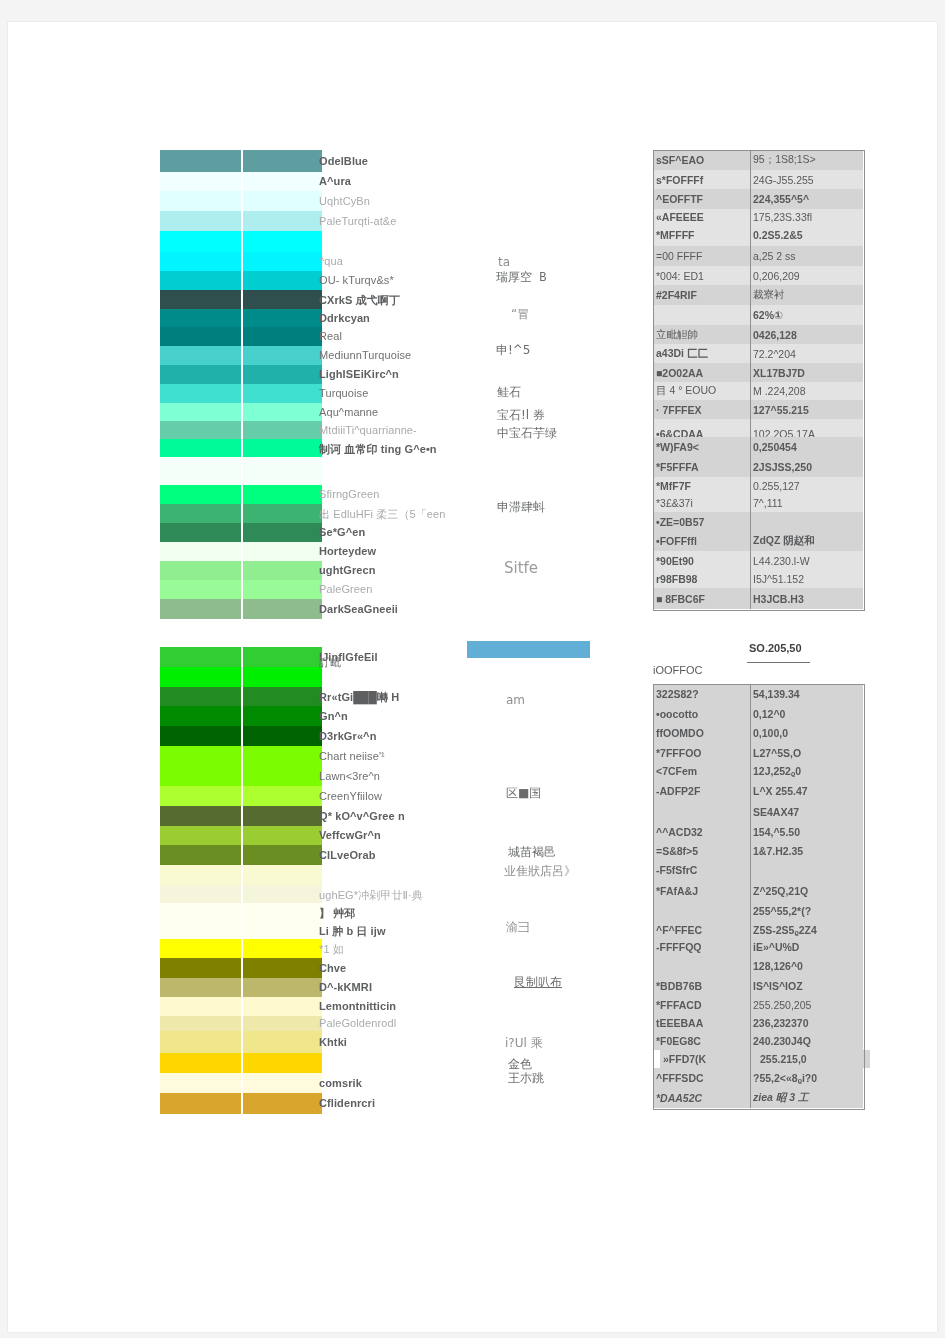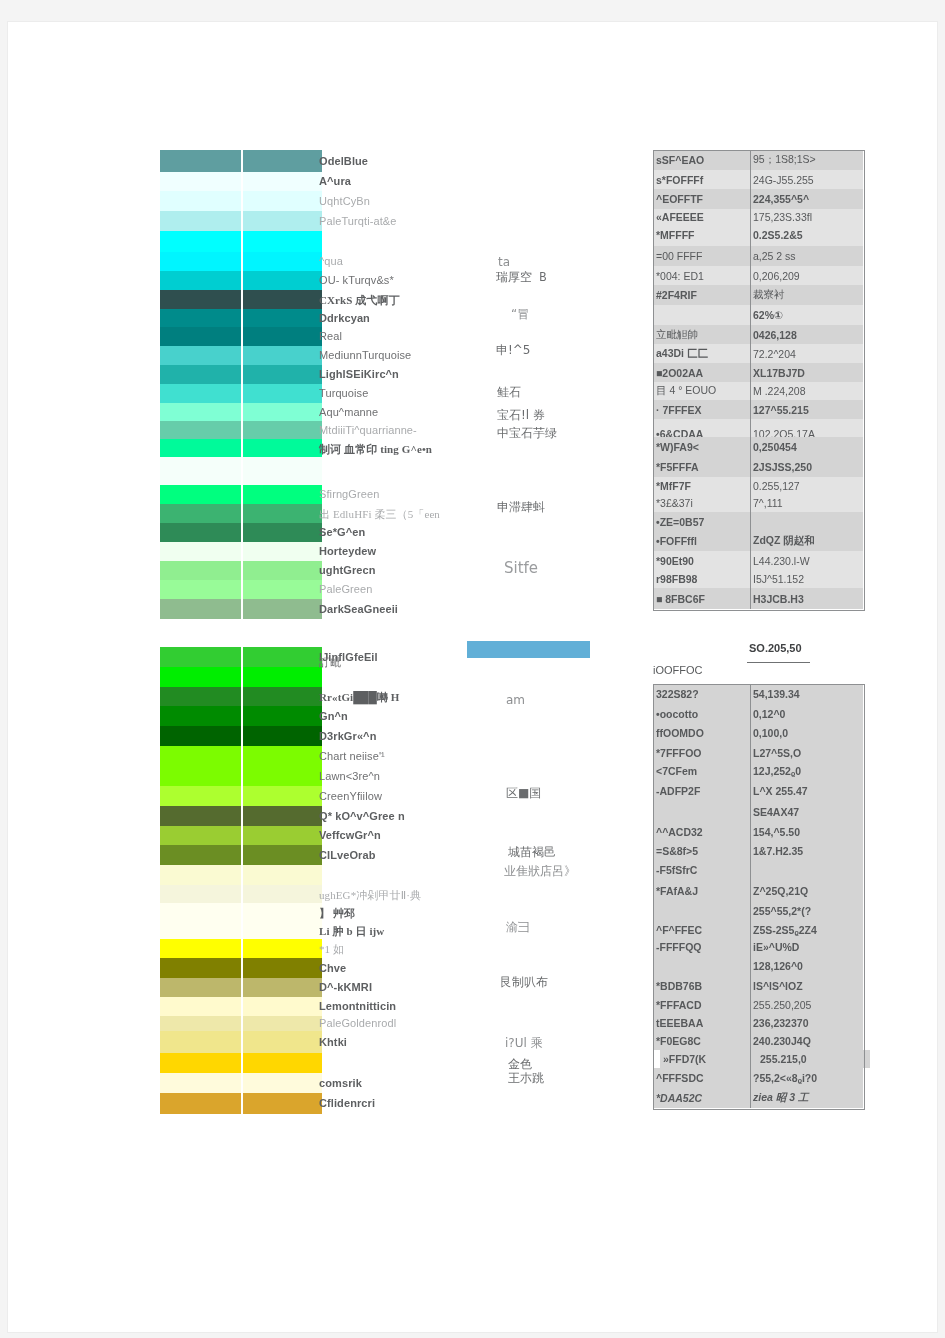--- a/index.html
+++ b/index.html
@@ -23,21 +23,21 @@
   
   .nm{
     position:absolute;
     font-size:11px;
     color:#6f7072;
     white-space:nowrap;
     letter-spacing:.1px;
   }
   .nm.bold{font-weight:bold;color:#5d5f61;}
   .nm.faint{color:#a9abad;}
-  .nm.cjk{font-family:Liberation Serif, serif;}
+  .nm.cjk{font-family:Liberation Sans, sans-serif;}
 
   
   .mid{
     position:absolute;
     font-size:12px;
     color:#8d8f91;
     white-space:nowrap;
     font-family:"DejaVu Sans","Liberation Sans",sans-serif;
   }
   .mid.dark{color:#6a6c6e;}
@@ -323,21 +323,21 @@
       <div class="mid dark" style="left: 489px; top: 362px;">鲑石</div>
       <div class="mid dark" style="left: 489px; top: 385px;">宝石!l 券</div>
       <div class="mid dark" style="left: 489px; top: 403px;">中宝石芋绿</div>
       <div class="mid dark" style="left: 489px; top: 477px;">申滞肆蚪</div>
       <div class="mid big" style="left: 496px; top: 537px;">Sitfe</div>
       <div class="mid" style="left: 498px; top: 671px;">am</div>
       <div class="mid dark" style="left: 498px; top: 763px;">区■国</div>
       <div class="mid dark" style="left: 500px; top: 822px;">城苗褐邑</div>
       <div class="mid" style="left: 496px; top: 841px;">业隹狀店呂》</div>
       <div class="mid" style="left: 498px; top: 897px;">渝彐</div>
-      <div class="mid dark" style="left: 492px; top: 952px;">艮制叭布</div>
+      <div class="mid dark" style="left: 506px; top: 952px; text-decoration: underline;">艮制叭布</div>
       <div class="mid" style="left: 497px; top: 1013px;">i?Ul 乘</div>
       <div class="mid dark" style="left: 500px; top: 1034px;">金色</div>
       <div class="mid dark" style="left: 500px; top: 1048px;">王朩跳</div>
     </div>
 
   <div class="bluebar" style="left:459px;top:619px;width:123px;height:17px;"></div>
 
   <div id="vtables">
       <div style="position: absolute; left: 645px; top: 0px; width: 210px;">
         <div class="vrow plain" style="top: 128px; height: 20px; position: absolute; left: 0px; width: 210px;">

